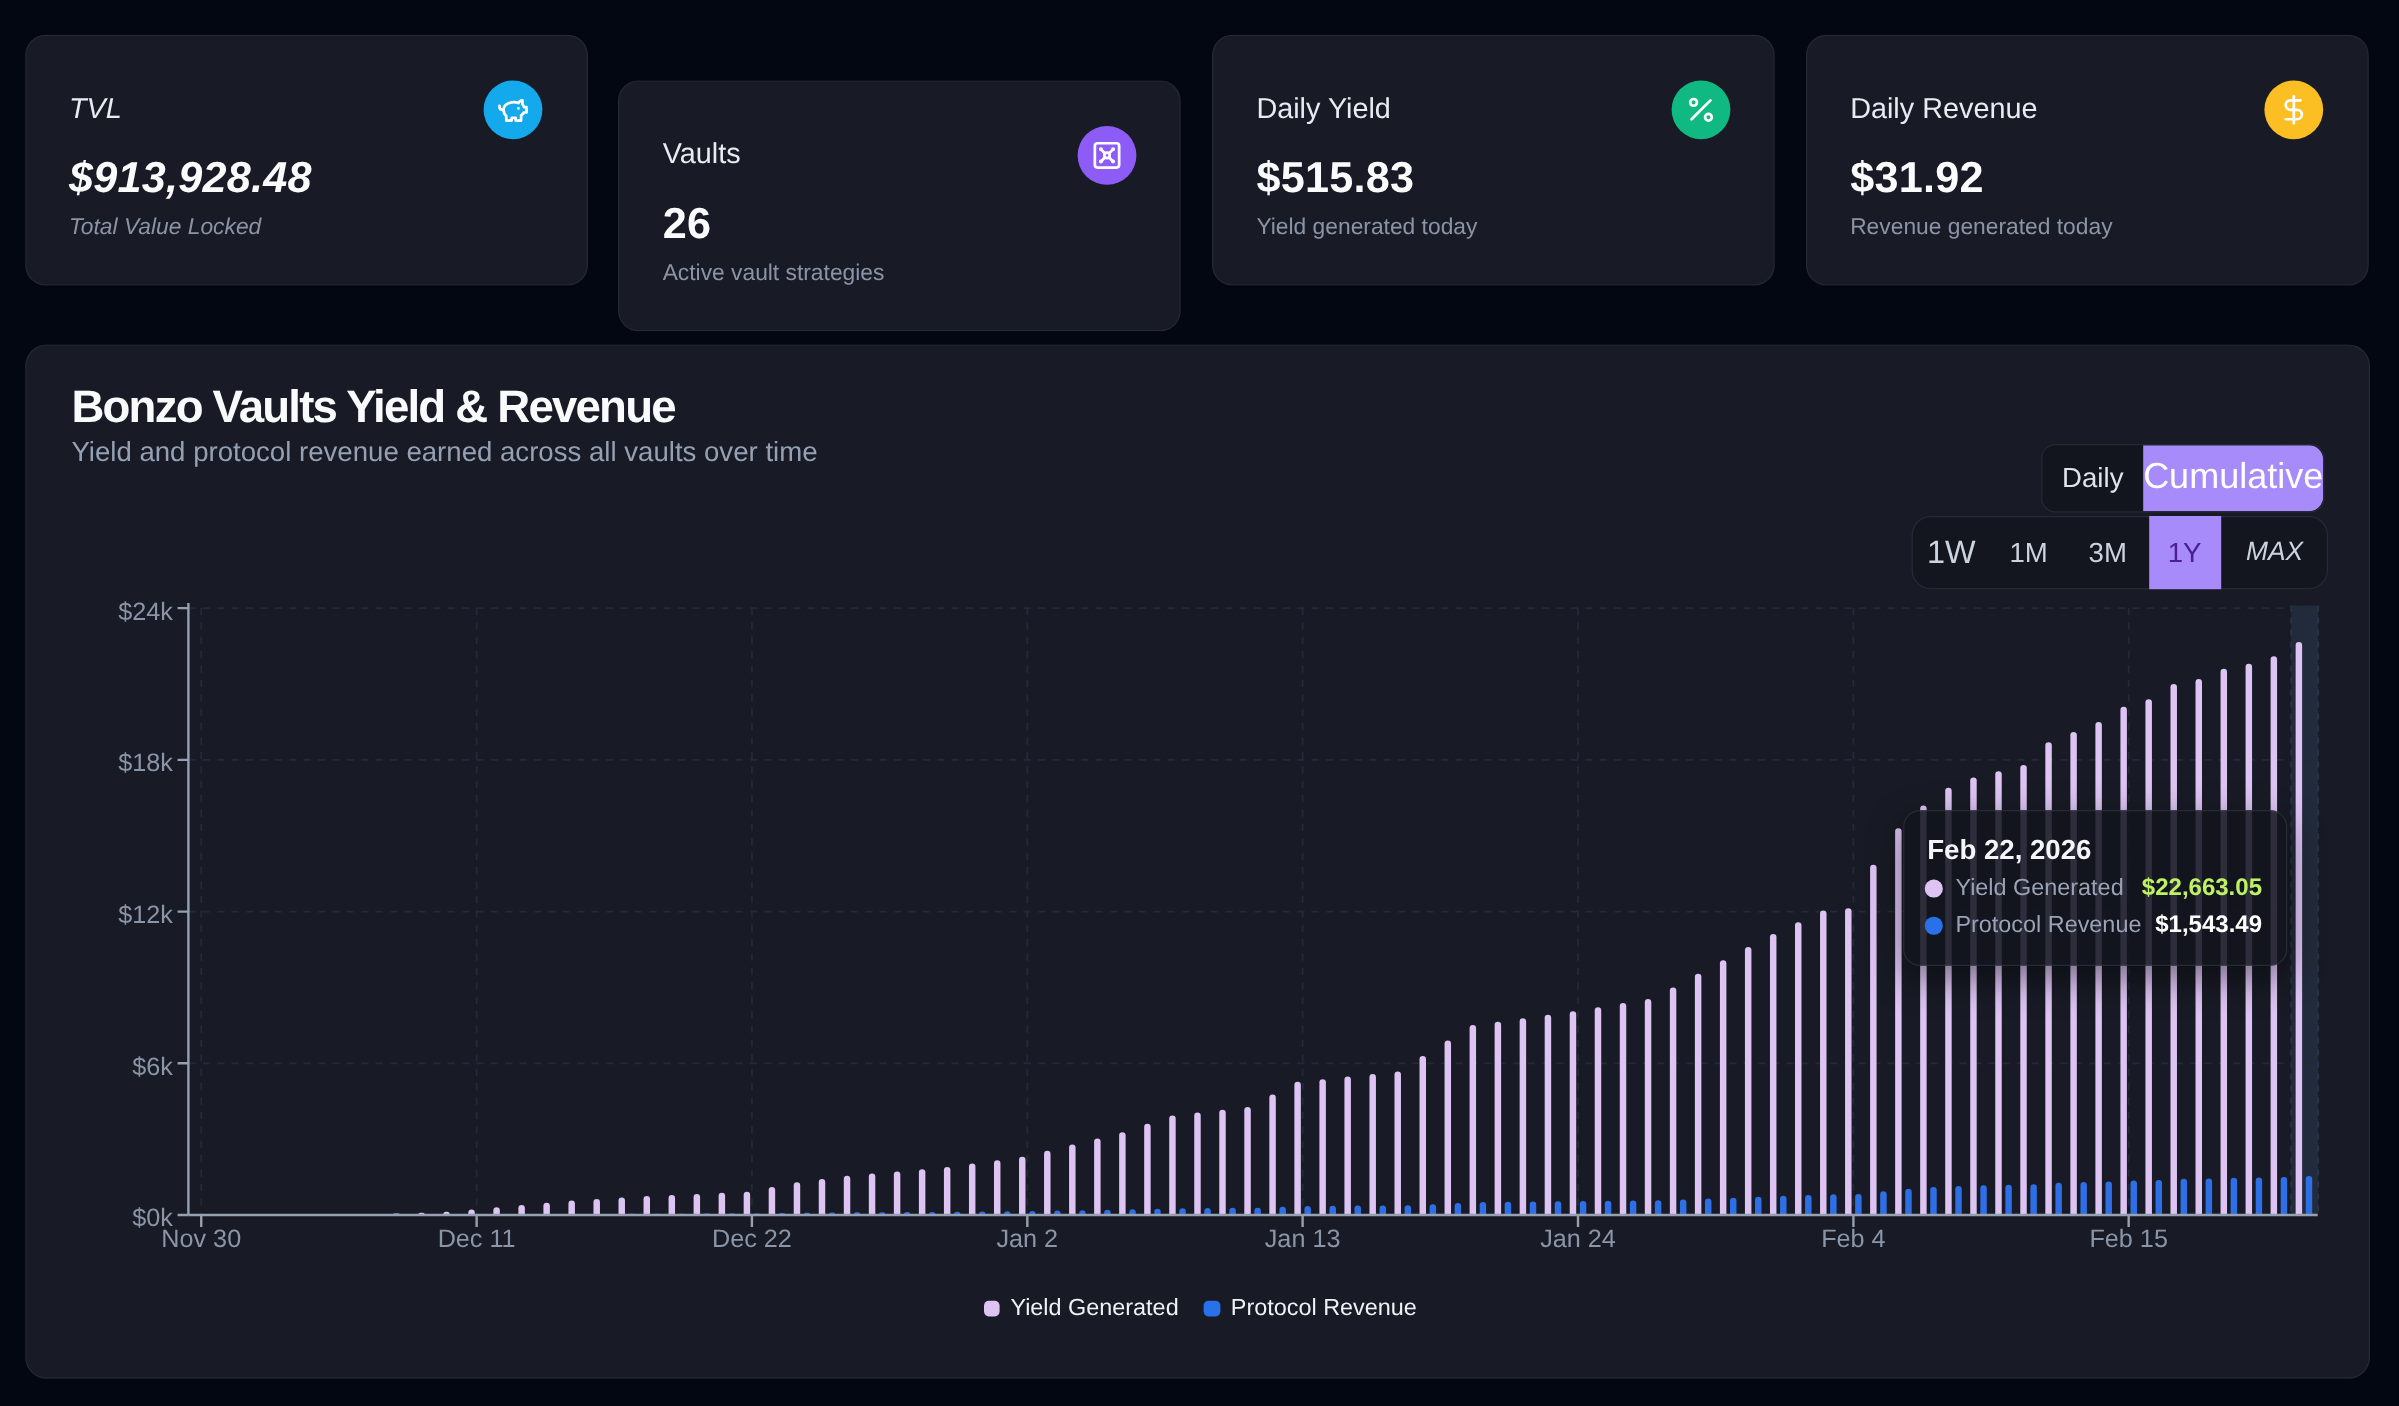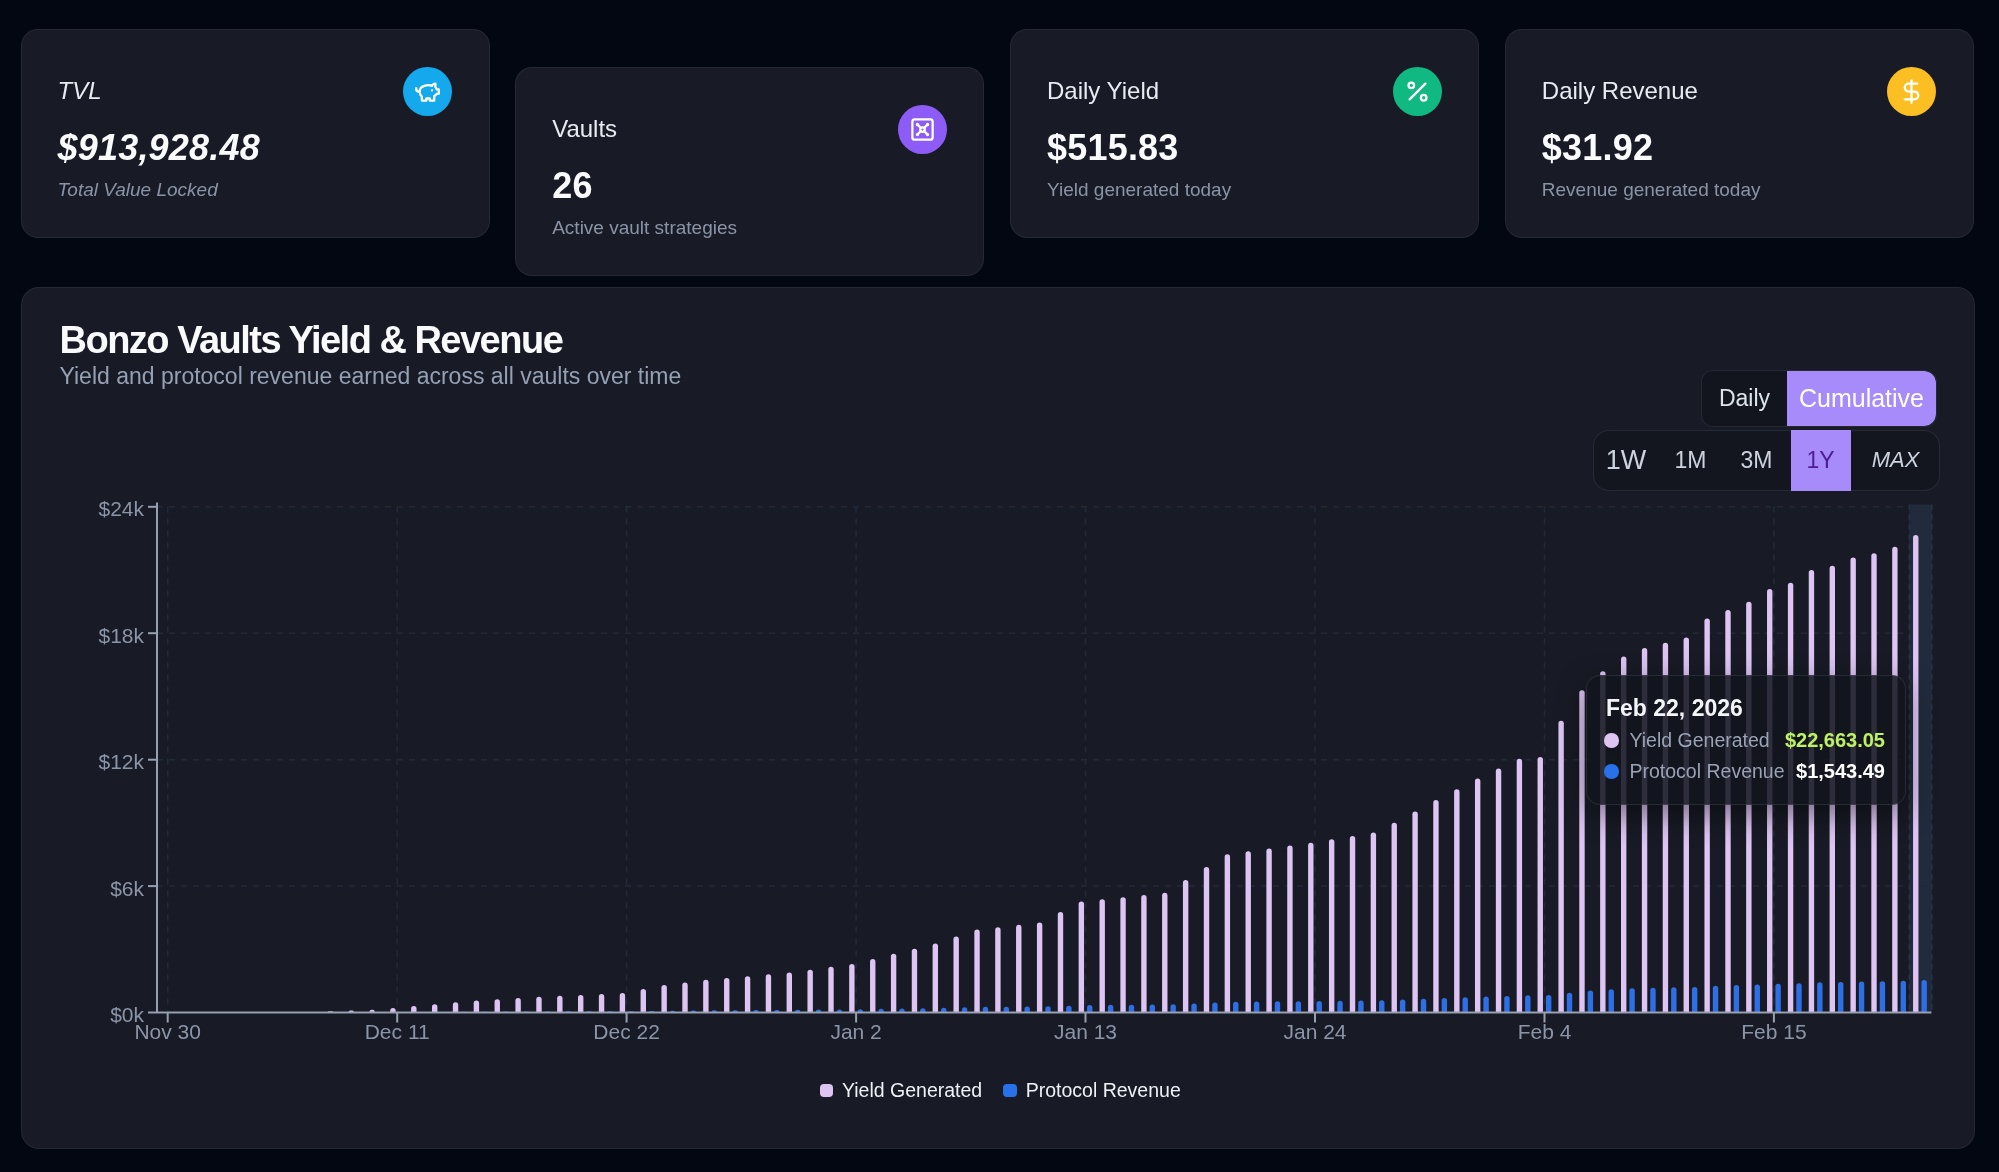--- a/index.html
+++ b/index.html
@@ -74,21 +74,21 @@
 </div>
 <div class="card" style="left:20.5px;top:287px;width:1954px;height:862px;border-radius:18px;">
   <div style="position:absolute;left:38px;top:31px;font-size:38px;font-weight:700;letter-spacing:-1.5px;color:#f8fafc;">Bonzo Vaults Yield &amp; Revenue</div>
   <div style="position:absolute;left:38px;top:75px;font-size:23px;color:#94a0b4;">Yield and protocol revenue earned across all vaults over time</div>
 
 <div style="position:absolute;left:1679.5px;top:41.5px;width:236px;height:57px;border-radius:12px;
  background:#12151d;border:1.5px solid rgba(148,163,184,0.14);overflow:hidden;display:flex;margin-top:40px;">
   <div style="width:85px;display:flex;align-items:center;justify-content:center;
    font-size:23px;color:#dfe4ec;">Daily</div>
   <div style="flex:1;background:#a78bfa;border-radius:0 12px 12px 0;display:flex;align-items:center;
-   justify-content:center;font-size:25px;color:#fff;">Cumulative</div>
+   justify-content:center;font-size:30px;color:#fff;">Cumulative</div>
 </div>
   <div style="position:absolute;left:1571px;top:142px;width:347px;height:61px;border-radius:16px;border:1.5px solid rgba(148,163,184,0.14);background:rgba(10,13,20,0.3);">
 <div style="position:absolute;left:8px;top:-1.5px;width:49px;height:61px;color:#ccd3de;display:flex;align-items:center;justify-content:center;font-size:27px;">1W</div>
 <div style="position:absolute;left:72.5px;top:-1.5px;width:49px;height:61px;color:#ccd3de;display:flex;align-items:center;justify-content:center;font-size:23px;">1M</div>
 <div style="position:absolute;left:138px;top:-1.5px;width:50px;height:61px;color:#ccd3de;display:flex;align-items:center;justify-content:center;font-size:23px;">3M</div>
 <div style="position:absolute;left:197px;top:-1.5px;width:60px;height:61px;background:#a78bfa;color:#4c1d95;display:flex;align-items:center;justify-content:center;font-size:23px;">1Y</div>
 <div style="position:absolute;left:269px;top:-1.5px;width:66px;height:61px;color:#ccd3de;display:flex;align-items:center;justify-content:center;font-size:22px;font-style:italic;">MAX</div>
 </div>
   <svg width="1954" height="862" viewBox="0 0 1954 862" style="position:absolute;left:0;top:0;">
 <rect x="1887.3" y="216.6" width="22.5" height="507.9" fill="rgba(96,140,200,0.14)"></rect>

